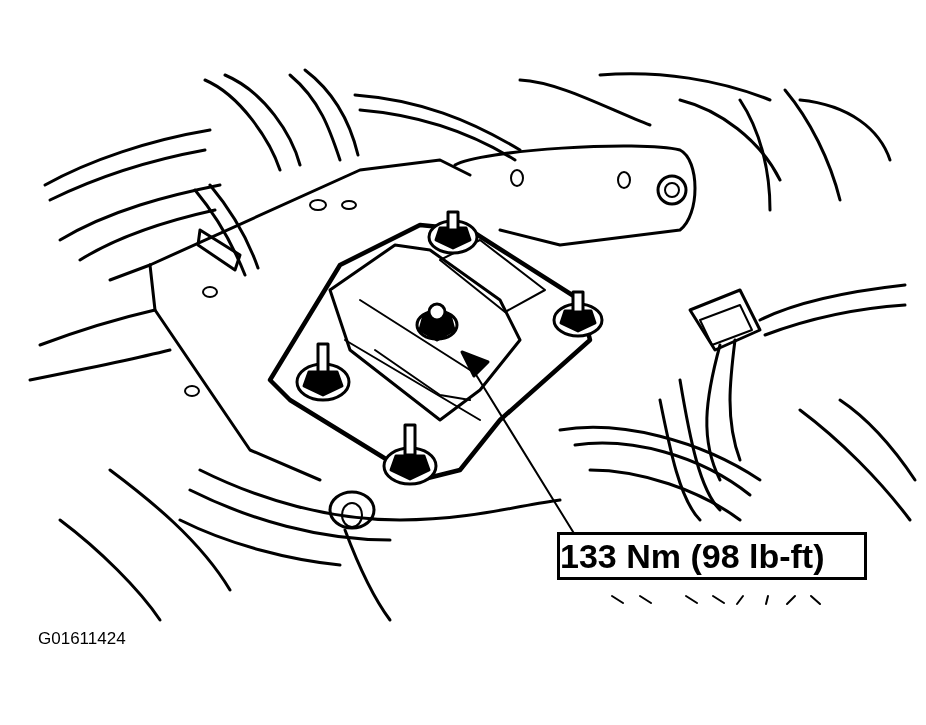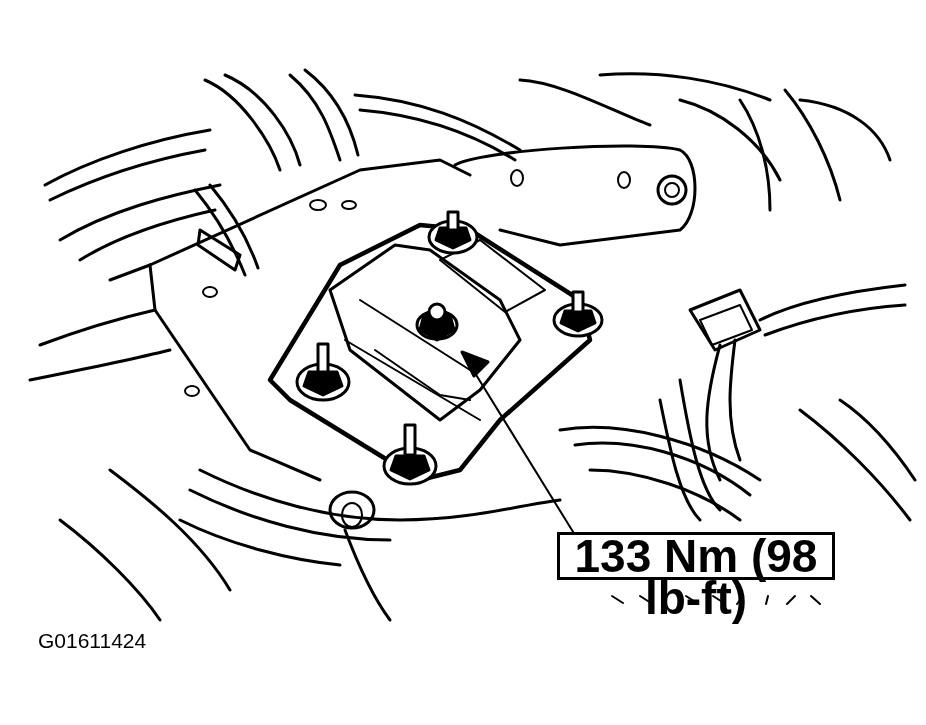--- a/index.html
+++ b/index.html
@@ -7,27 +7,27 @@
          font-family: "Liberation Sans", sans-serif; }
   .art { position: absolute; left: 0; top: 0; width: 926px; height: 725px; }
   .art path, .art line, .art polyline, .art polygon, .art ellipse, .art circle, .art rect {
     fill: none; stroke: #000; stroke-width: 3; stroke-linecap: round; stroke-linejoin: round;
   }
   .art .thin { stroke-width: 2; }
   .art .heavy { stroke-width: 4.5; }
   .art .solid { fill: #000; }
   .art .white { fill: #fff; }
   .callout {
-    position: absolute; left: 557px; top: 532px; width: 278px; height: 48px;
+    position: absolute; left: 557px; top: 532px; width: 310px; height: 48px;
     border: 3px solid #000; background: #fff; box-sizing: border-box;
-    font-size: 46px; font-weight: bold; line-height: 42px; text-align: center;
+    font-size: 34px; font-weight: bold; line-height: 42px; 
     letter-spacing: 0px;
   }
   .figure-id {
-    position: absolute; left: 38px; top: 629px; font-size: 21px; font-weight: normal;
+    position: absolute; left: 38px; top: 629px; font-size: 17px; font-weight: normal;
     color: #000;
   }
 </style>
 </head>
 <body>
 
 <svg class="art" viewBox="0 0 926 725" xmlns="http://www.w3.org/2000/svg">
 
   <g>
     <path d="M205 80 C 240 95, 270 140, 280 170"></path>

